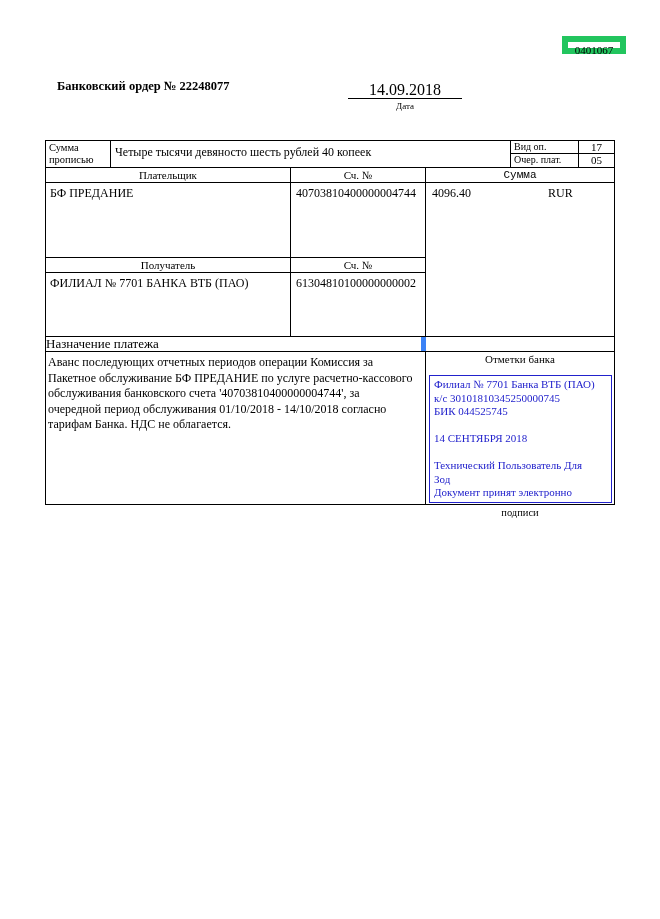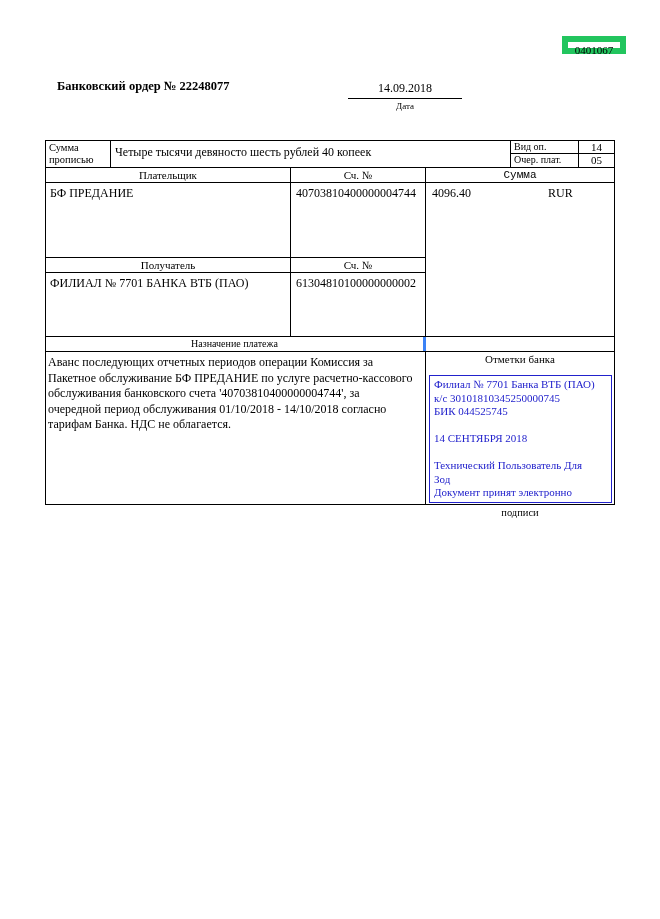--- a/index.html
+++ b/index.html
@@ -14,21 +14,21 @@
     overflow: hidden;
   }
   .abs { position: absolute; }
 
   .form-code {
     left: 562px; top: 36px; width: 64px; height: 18px;
     border: 6px solid #22c55e;
     text-align: center; line-height: 16px; font-size: 11px;
   }
   .title { left: 57px; top: 79px; font-size: 12.5px; font-weight: bold; }
-  .date-value { left: 348px; top: 81px; width: 114px; text-align: center; font-size: 12px; }
+  .date-value { left: 348px; top: 81px; width: 114px; text-align: center; font-size: 16px; }
   .date-underline { left: 348px; top: 98px; width: 114px; height: 0; border-top: 1px solid #000; }
   .date-label { left: 348px; top: 101px; width: 114px; text-align: center; font-size: 9px; }
 
   
   .s1 { left: 45px; top: 140px; width: 570px; height: 28px; border: 1px solid #000; display: flex; }
   .s1-label { width: 65px; border-right: 1px solid #000; font-size: 10.5px; line-height: 12px; padding: 1px 3px; }
   .s1-words { width: 400px; border-right: 1px solid #000; font-size: 12px; padding: 4px 4px; }
   .s1-right { flex: 1; display: flex; flex-direction: column; justify-content: space-between; }
   .s1-row { display: flex; height: 13px; }
   .s1-row.first { border-bottom: 1px solid #000; }
@@ -47,21 +47,21 @@
   .data-c1 { width: 245px; border-right: 1px solid #000; padding: 3px 4px; font-size: 12px; }
   .data-c2 { flex: 1; padding: 3px 5px; font-size: 12px; }
   .s2-right { flex: 1; display: flex; flex-direction: column; }
   .sum-hdr { height: 15px; border-bottom: 1px solid #000; text-align: center; font-size: 11px; line-height: 14px; font-family: Liberation Mono, monospace; }
   .sum-body { position: relative; flex: 1; font-size: 12px; }
   .sum-val { position: absolute; left: 6px; top: 3px; }
   .sum-cur { position: absolute; left: 122px; top: 3px; }
 
   
   .s3 { left: 45px; top: 337px; width: 570px; height: 15px; border: 1px solid #000; border-top: none; display: flex; }
-  .s3-left { width: 380px; border-right: 3px solid #3b82f6; text-align: center; font-size: 10px; line-height: 13px; }
+  .s3-left { width: 380px; border-right: 5px solid #3b82f6; text-align: left; font-size: 13px; line-height: 13px; }
   .s3-right { flex: 1; }
 
   
   .s4 { left: 45px; top: 352px; width: 570px; height: 153px; border: 1px solid #000; border-top: none; display: flex; }
   .purpose { width: 380px; border-right: 1px solid #000; padding: 3px 12px 0 2px; font-size: 12px; line-height: 15.5px; }
   .marks { flex: 1; position: relative; }
   .marks-hdr { text-align: center; font-size: 11px; line-height: 15px; }
   .stamp {
     position: absolute; left: 3px; top: 23px; width: 183px; height: 128px;
     border: 1px solid var(--stamp, #2222cc);
@@ -84,21 +84,21 @@
   <div class="abs date-value">14.09.2018</div>
   <div class="abs date-underline"></div>
   <div class="abs date-label">Дата</div>
 
   <div class="abs s1">
     <div class="s1-label">Сумма прописью</div>
     <div class="s1-words">Четыре тысячи девяносто шесть рублей 40 копеек</div>
     <div class="s1-right">
       <div class="s1-row first">
         <div class="s1-lbl">Вид оп.</div>
-        <div class="s1-val">14</div>
+        <div class="s1-val">17</div>
       </div>
       <div class="s1-row">
         <div class="s1-lbl">Очер. плат.</div>
         <div class="s1-val">05</div>
       </div>
     </div>
   </div>
 
   <div class="abs s2">
     <div class="s2-left">

